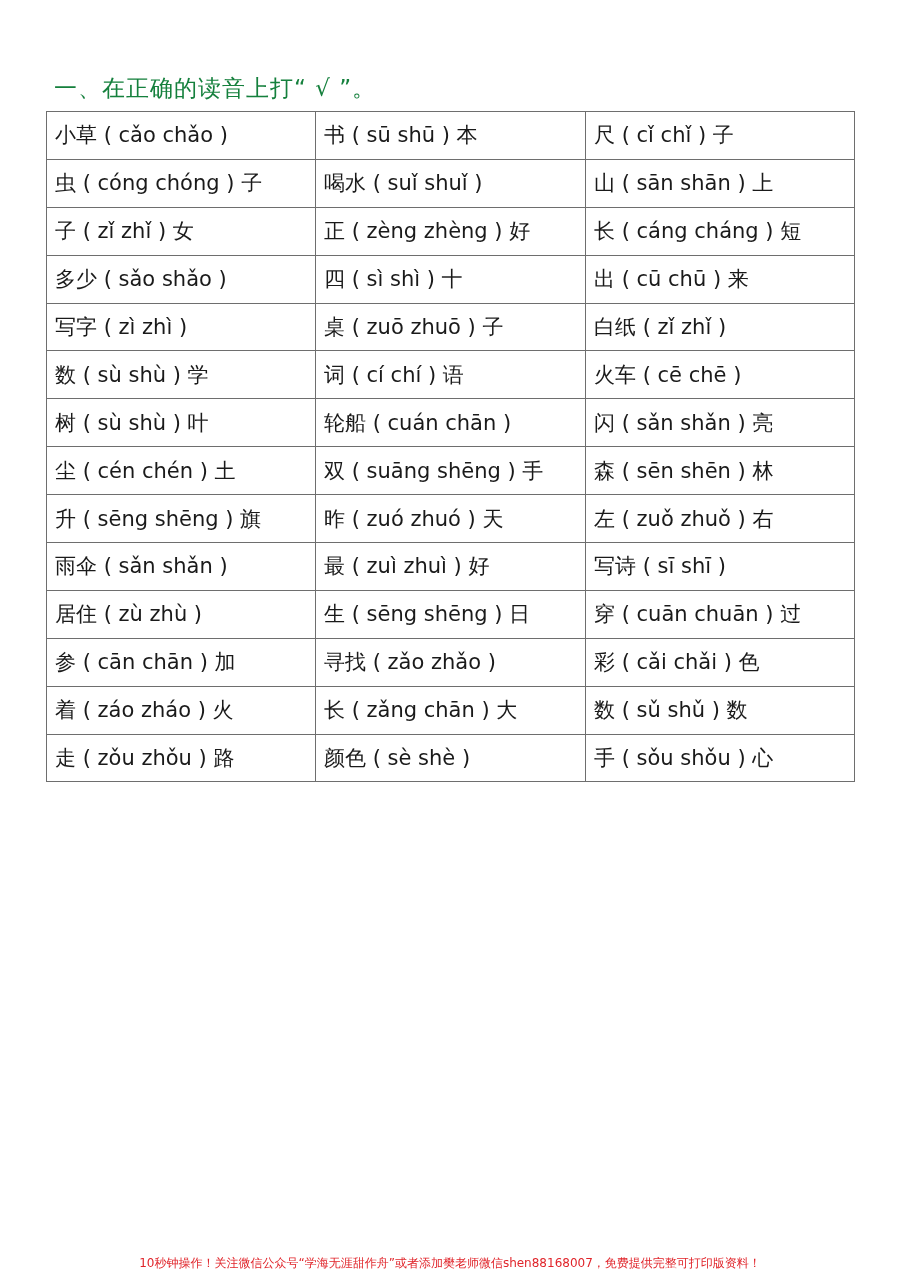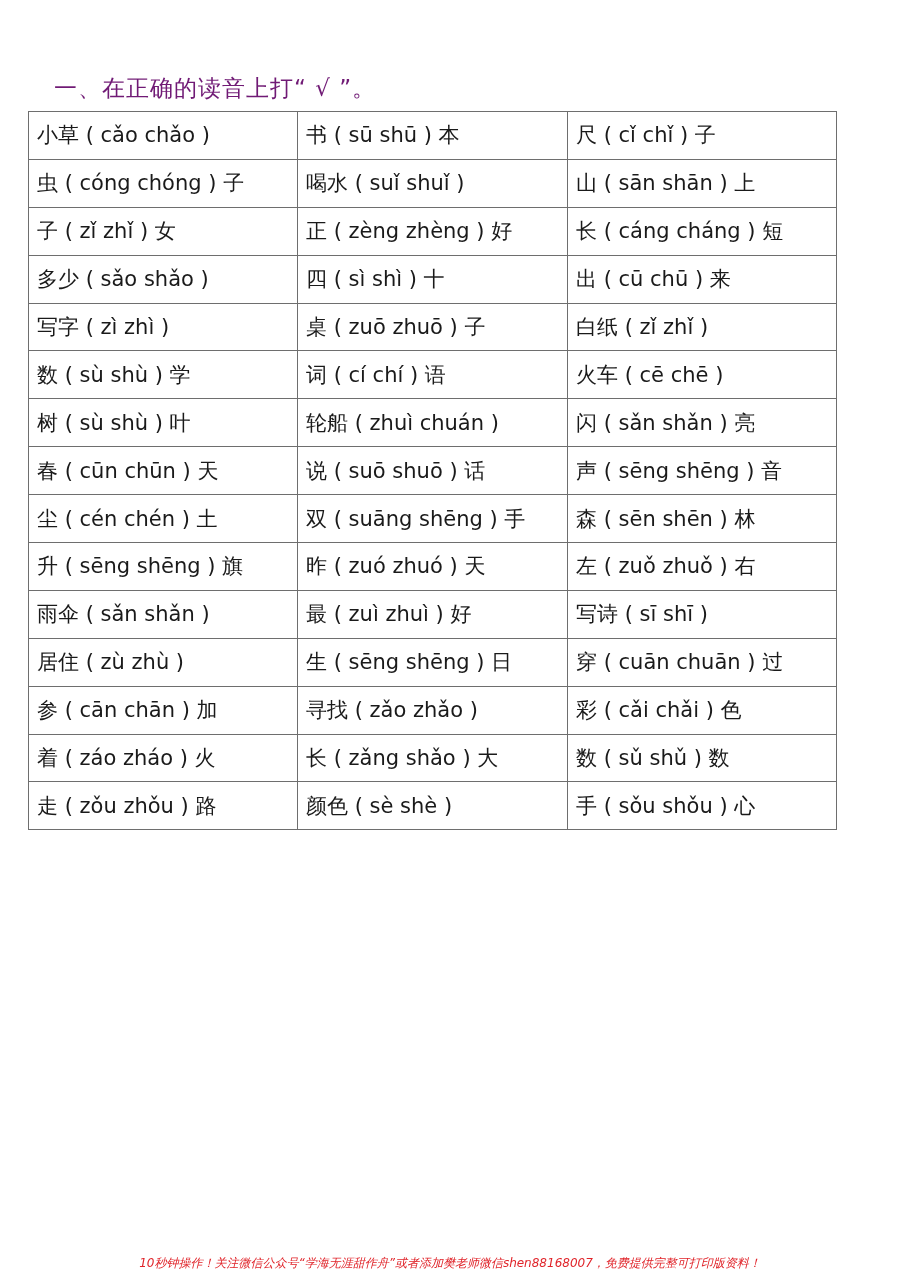--- a/index.html
+++ b/index.html
@@ -15,25 +15,25 @@
     font-family: "DejaVu Sans", "Liberation Sans", sans-serif;
     color: #1a1a1a;
   }
   .title {
     position: absolute;
     left: 54px;
     top: 72px;
     font-size: 23px;
     line-height: 32px;
     letter-spacing: 1px;
-    color: #701a75;
+    color: #15803d;
   }
   .table {
     position: absolute;
-    left: 28px;
+    left: 46px;
     top: 111px;
     width: 808px;
     border-collapse: collapse;
     table-layout: fixed;
   }
   .table td {
     border: 1.3px solid #6e6e6e;
     height: 46.9px;
     padding: 0 0 0 8px;
     font-size: 21px;
@@ -47,21 +47,20 @@
   .col3 { width: 269px; }
   .footer {
     position: absolute;
     left: 0;
     width: 900px;
     top: 1255px;
     text-align: center;
     font-size: 12px;
     color: #e0242a;
     letter-spacing: 0px;
-    font-style: italic;
   }
 </style>
 </head>
 <body>
 
 <div class="title">一、在正确的读音上打“ √ ”。</div>
 
 <table class="table">
   <colgroup>
     <col class="col1">
@@ -94,27 +93,22 @@
         <td>桌 ( zuō zhuō  ) 子</td>
         <td>白纸 (  zǐ  zhǐ  )</td>
       </tr>
       <tr>
         <td>数 ( sù  shù ) 学</td>
         <td>词 (  cí   chí  ) 语</td>
         <td>火车 ( cē chē )</td>
       </tr>
       <tr>
         <td>树 ( sù  shù ) 叶</td>
-        <td>轮船 ( zhuì  chuán  )</td>
+        <td>轮船 ( cuán  chān  )</td>
         <td>闪 (  sǎn   shǎn  ) 亮</td>
-      </tr>
-      <tr>
-        <td>春 ( cūn   chūn ) 天</td>
-        <td>说 ( suō shuō  ) 话</td>
-        <td>声 ( sēng shēng ) 音</td>
       </tr>
       <tr>
         <td>尘 ( cén chén ) 土</td>
         <td>双 ( suāng shēng ) 手</td>
         <td>森 (  sēn   shēn  ) 林</td>
       </tr>
       <tr>
         <td>升 ( sēng shēng ) 旗</td>
         <td>昨 ( zuó  zhuó ) 天</td>
         <td>左 ( zuǒ  zhuǒ  ) 右</td>
@@ -129,21 +123,21 @@
         <td>生 ( sēng shēng ) 日</td>
         <td>穿 ( cuān   chuān ) 过</td>
       </tr>
       <tr>
         <td>参 ( cān chān ) 加</td>
         <td>寻找 ( zǎo  zhǎo )</td>
         <td>彩 (  cǎi  chǎi  ) 色</td>
       </tr>
       <tr>
         <td>着 ( záo  zháo ) 火</td>
-        <td>长 ( zǎng  shǎo ) 大</td>
+        <td>长 ( zǎng  chān ) 大</td>
         <td>数 ( sǔ  shǔ  ) 数</td>
       </tr>
       <tr>
         <td>走 ( zǒu  zhǒu ) 路</td>
         <td>颜色 ( sè  shè )</td>
         <td>手 ( sǒu  shǒu  ) 心</td>
       </tr>
     </tbody>
 </table>
 

